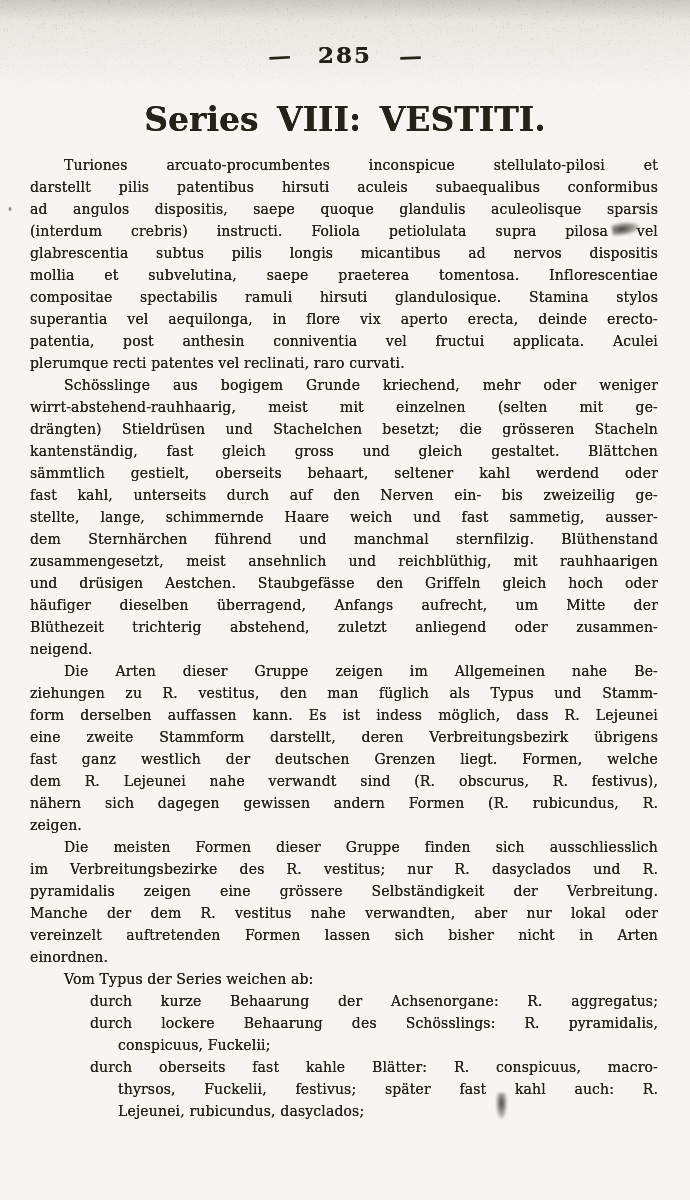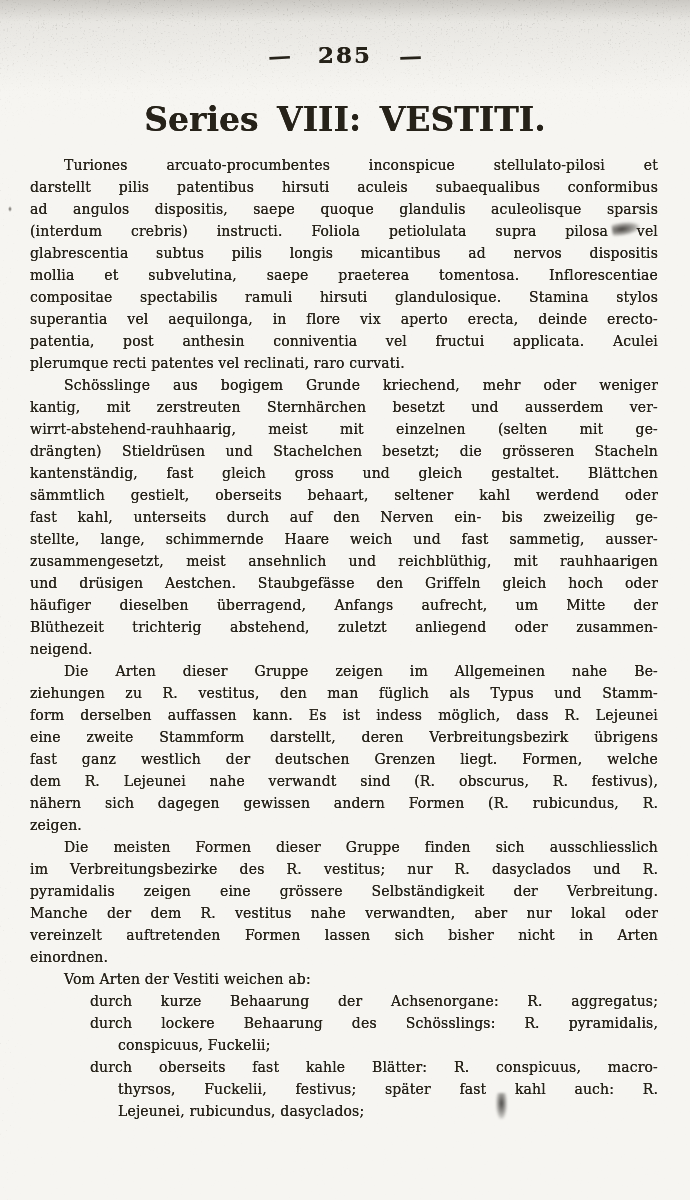--- a/index.html
+++ b/index.html
@@ -147,27 +147,27 @@
         <div class="ln">(interdum crebris) instructi. Foliola petiolulata supra pilosa vel</div>
         <div class="ln">glabrescentia subtus pilis longis micantibus ad nervos dispositis</div>
         <div class="ln">mollia et subvelutina, saepe praeterea tomentosa. Inflorescentiae</div>
         <div class="ln">compositae spectabilis ramuli hirsuti glandulosique. Stamina stylos</div>
         <div class="ln">superantia vel aequilonga, in flore vix aperto erecta, deinde erecto-</div>
         <div class="ln">patentia, post anthesin conniventia vel fructui applicata. Aculei</div>
         <div class="ln end">plerumque recti patentes vel reclinati, raro curvati.</div>
       </div>
       <div class="para">
         <div class="ln first">Schösslinge aus bogigem Grunde kriechend, mehr oder weniger</div>
-        <div class="ln">kantig, mit zerstreuten Sternhärchen besetzt und ausserdem ver-</div>
         <div class="ln">wirrt-abstehend-rauhhaarig, meist mit einzelnen (selten mit ge-</div>
         <div class="ln">drängten) Stieldrüsen und Stachelchen besetzt; die grösseren Stacheln</div>
         <div class="ln">kantenständig, fast gleich gross und gleich gestaltet. Blättchen</div>
         <div class="ln">sämmtlich gestielt, oberseits behaart, seltener kahl werdend oder</div>
         <div class="ln">fast kahl, unterseits durch auf den Nerven ein- bis zweizeilig ge-</div>
         <div class="ln">stellte, lange, schimmernde Haare weich und fast sammetig, ausser-</div>
+        <div class="ln">dem Sternhärchen führend und manchmal sternfilzig. Blüthenstand</div>
         <div class="ln">zusammengesetzt, meist ansehnlich und reichblüthig, mit rauhhaarigen</div>
         <div class="ln">und drüsigen Aestchen. Staubgefässe den Griffeln gleich hoch oder</div>
         <div class="ln">häufiger dieselben überragend, Anfangs aufrecht, um Mitte der</div>
         <div class="ln">Blüthezeit trichterig abstehend, zuletzt anliegend oder zusammen-</div>
         <div class="ln end">neigend.</div>
       </div>
       <div class="para">
         <div class="ln first">Die Arten dieser Gruppe zeigen im Allgemeinen nahe Be-</div>
         <div class="ln">ziehungen zu R. vestitus, den man füglich als Typus und Stamm-</div>
         <div class="ln">form derselben auffassen kann. Es ist indess möglich, dass R. Lejeunei</div>
@@ -179,21 +179,21 @@
       </div>
       <div class="para">
         <div class="ln first">Die meisten Formen dieser Gruppe finden sich ausschliesslich</div>
         <div class="ln">im Verbreitungsbezirke des R. vestitus; nur R. dasyclados und R.</div>
         <div class="ln">pyramidalis zeigen eine grössere Selbständigkeit der Verbreitung.</div>
         <div class="ln">Manche der dem R. vestitus nahe verwandten, aber nur lokal oder</div>
         <div class="ln">vereinzelt auftretenden Formen lassen sich bisher nicht in Arten</div>
         <div class="ln end">einordnen.</div>
       </div>
       <div class="para">
-        <div class="ln first end">Vom Arten der Vestiti weichen ab:</div>
+        <div class="ln first end">Vom Typus der Series weichen ab:</div>
       </div>
       <div class="list">
         <div class="item">
           <div class="ln">durch kurze Behaarung der Achsenorgane: R. aggregatus;</div>
         </div>
         <div class="item">
           <div class="ln">durch lockere Behaarung des Schösslings: R. pyramidalis,</div>
           <div class="ln cont end">conspicuus, Fuckelii;</div>
         </div>
         <div class="item">

